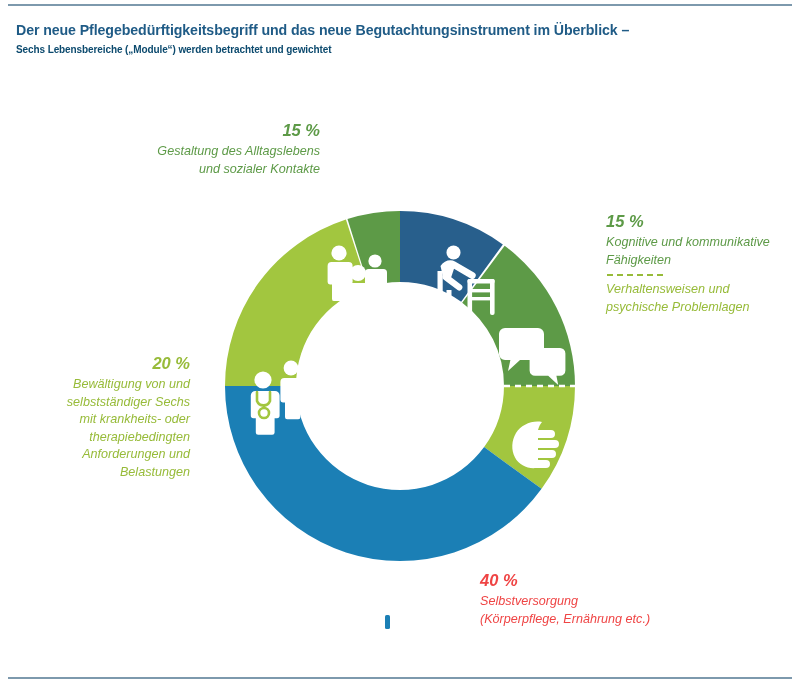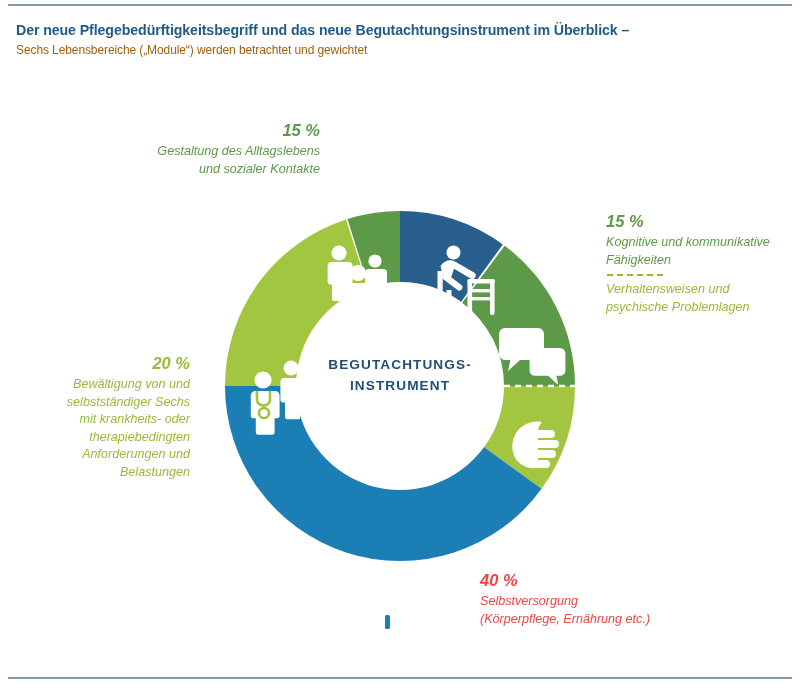--- a/index.html
+++ b/index.html
@@ -37,23 +37,23 @@
   }
   .title-line1 {
     font-size: 14.2px;
     font-weight: bold;
     color: #1f5b86;
     letter-spacing: -0.1px;
     line-height: 20px;
     white-space: nowrap;
   }
   .title-line2 {
-    font-size: 12px;
-    font-weight: normal;
-    color: #a16207;
+    font-size: 10px;
+    font-weight: bold;
+    color: #0c4a6e;
     letter-spacing: -0.1px;
     line-height: 20px;
     white-space: nowrap;
   }
 
   .chart-area {
     position: absolute;
     left: 0;
     top: 96px;
     width: 800px;
@@ -206,24 +206,20 @@
           <circle cx="20" cy="19" r="8.6"></circle>
           <path d="M 8,30 h 24 a 4.6,4.6 0 0 1 4.6,4.6 v 20 a 2.6,2.6 0 0 1 -2.6,2.6 h -2.4 v 14.2 a 2.4,2.4 0 0 1 -2.4,2.4 h -14 a 2.4,2.4 0 0 1 -2.4,-2.4 v -14.2 h -2.4 a 2.6,2.6 0 0 1 -2.6,-2.6 v -20 a 4.6,4.6 0 0 1 4.6,-4.6 z"></path>
           <path fill="none" stroke="#a2c63f" stroke-width="2.6" stroke-linecap="round" d="M 14,31 v 9 a 7,7 0 0 0 13,0 v -9"></path>
           <circle fill="none" stroke="#a2c63f" stroke-width="2.6" cx="21" cy="52" r="5"></circle>
           <path fill="none" stroke="#a2c63f" stroke-width="2.6" d="M 21,47 v -4"></path>
         </g>
 
       </g>
     </svg>
 
-    <div class="center-label">
-      <div>BEGUTACHTUNGS-</div>
-      <div>INSTRUMENT</div>
-    </div>
 
     <div class="lbl lbl-alltag c-green">
       <div class="pct">15 %</div>
       <div class="txt">Gestaltung des Alltagslebens</div>
       <div class="txt">und sozialer Kontakte</div>
     </div>
 
 
     <div class="lbl lbl-kognitiv">
       <div class="pct c-green">15 %</div>

